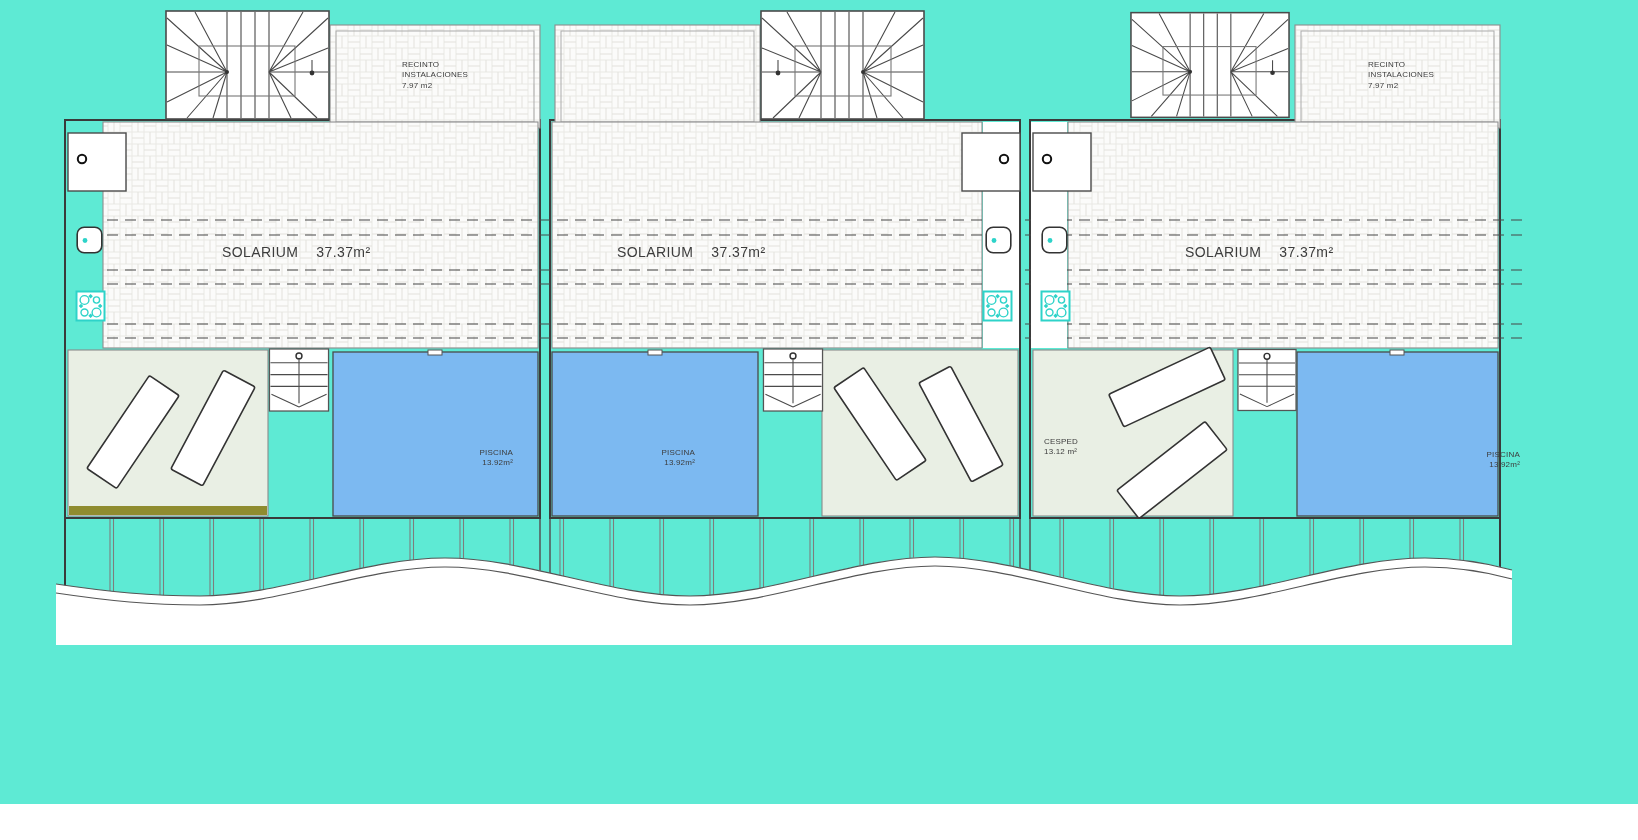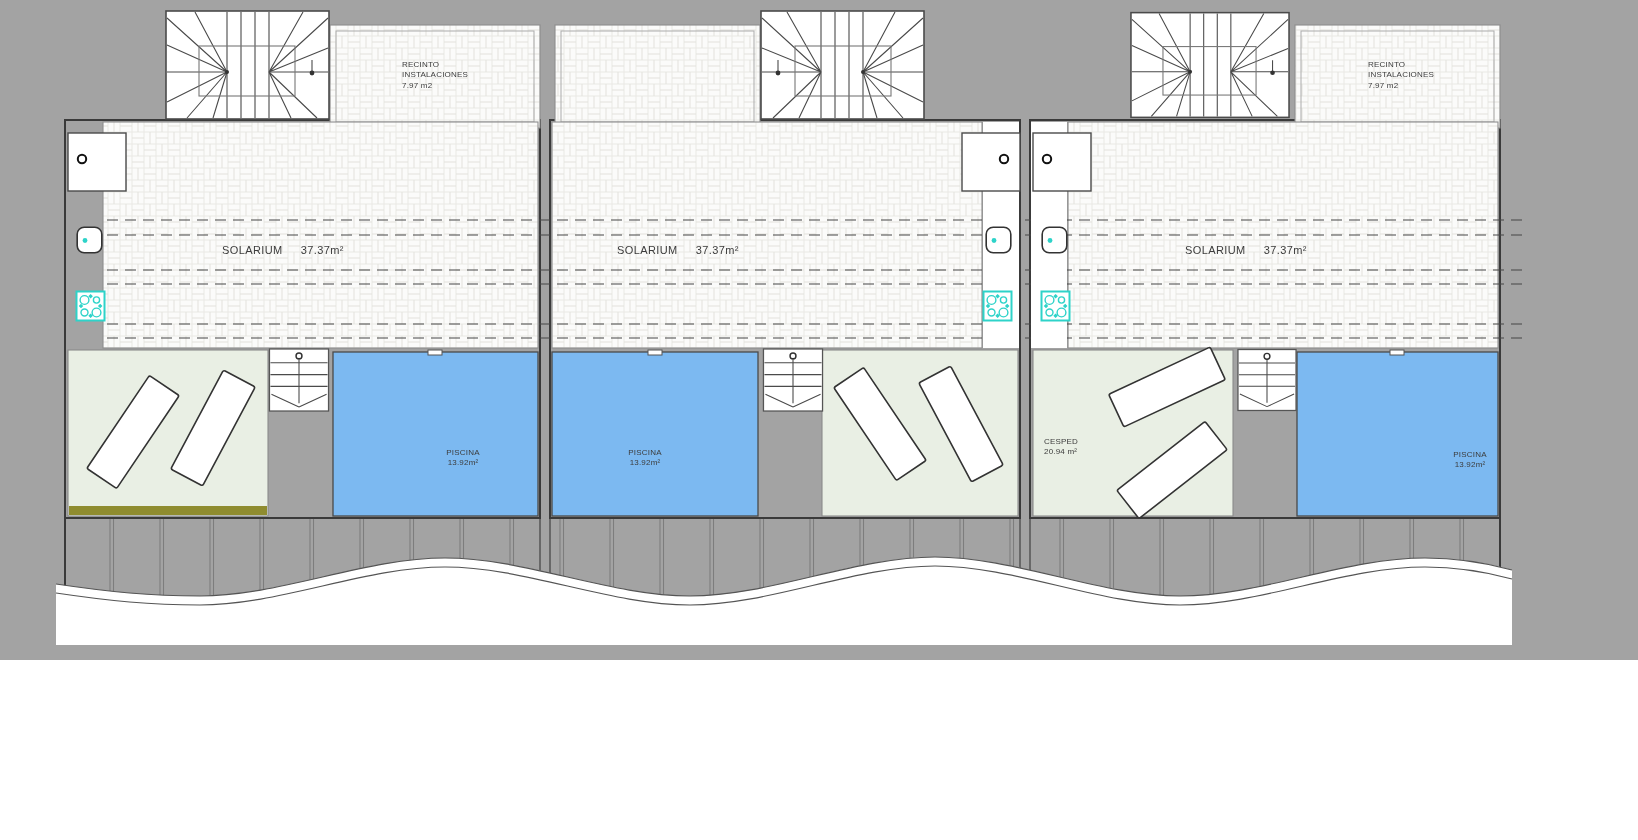--- a/index.html
+++ b/index.html
@@ -1,22 +1,22 @@
 <!DOCTYPE html>
 <html><head>
 <meta charset="utf-8">
 <style>
   html,body{margin:0;padding:0;background:#fff;}
-  #canvas{position:relative;width:1638px;height:660px;background:#a3a3a3;overflow:hidden;
+  #canvas{position:relative;width:1638px;height:804px;background:#5eead4;overflow:hidden;
           font-family:"Liberation Sans",sans-serif;}
   #plan-svg{position:absolute;left:0;top:0;z-index:1;}
   .lbl{position:absolute;z-index:2;font-size:8px;line-height:1.3;color:#3c3c3c;letter-spacing:.2px;}
   .pre{white-space:pre-line;}
-  .ctr{width:100px;text-align:center;}
-  .sol{display:flex;gap:18px;font-size:11px;letter-spacing:.4px;justify-content:center;}
+  .ctr{width:100px;text-align:right;}
+  .sol{display:flex;gap:18px;font-size:14px;letter-spacing:.4px;justify-content:center;}
   
   .wall{fill:none;stroke:#3a3a3a;stroke-width:2;}
   .hatch{fill:url(#bw);stroke:#8d8d8d;stroke-width:1.1;}
   .inner{fill:none;stroke:#ababab;stroke-width:1;}
   .grass{fill:#e9efe4;stroke:#8a8a8a;stroke-width:1.1;}
   .pool{fill:#7cb9f1;stroke:#4a4a4a;stroke-width:1.3;}
   .dash{stroke:#474747;stroke-width:1.1;stroke-dasharray:11 7;fill:none;}
   .lounger{fill:#fff;stroke:#333;stroke-width:1.6;}
   .thin{stroke:#4a4a4a;stroke-width:1.1;fill:none;}
   .wave{fill:none;stroke:#555;stroke-width:1.2;}
@@ -218,16 +218,16 @@
   <div>PISCINA</div>
   <div>13.92m²</div>
 </div>
 <div class="lbl ctr" style="left:1420px;top:450px;">
   <div>PISCINA</div>
   <div>13.92m²</div>
 </div>
 
 <div class="lbl" style="left:1044px;top:437px;">
   <div>CESPED</div>
-  <div>20.94 m²</div>
+  <div>13.12 m²</div>
 </div>
 
 </div>
 
 </body></html>

